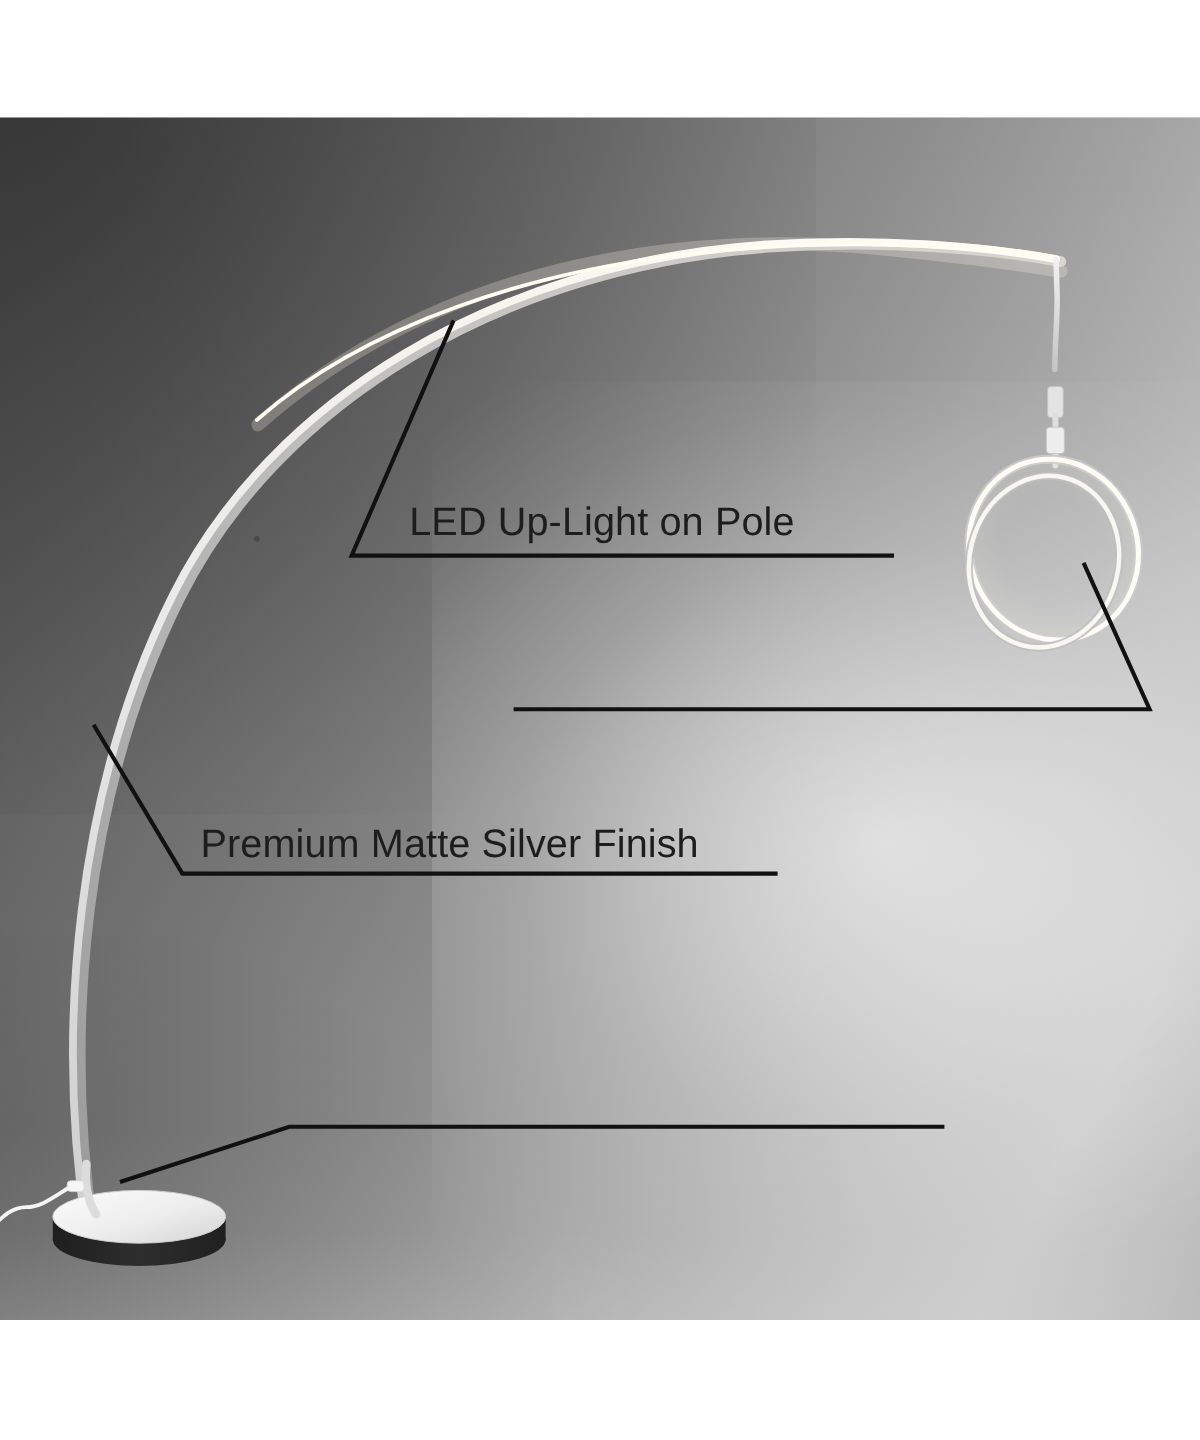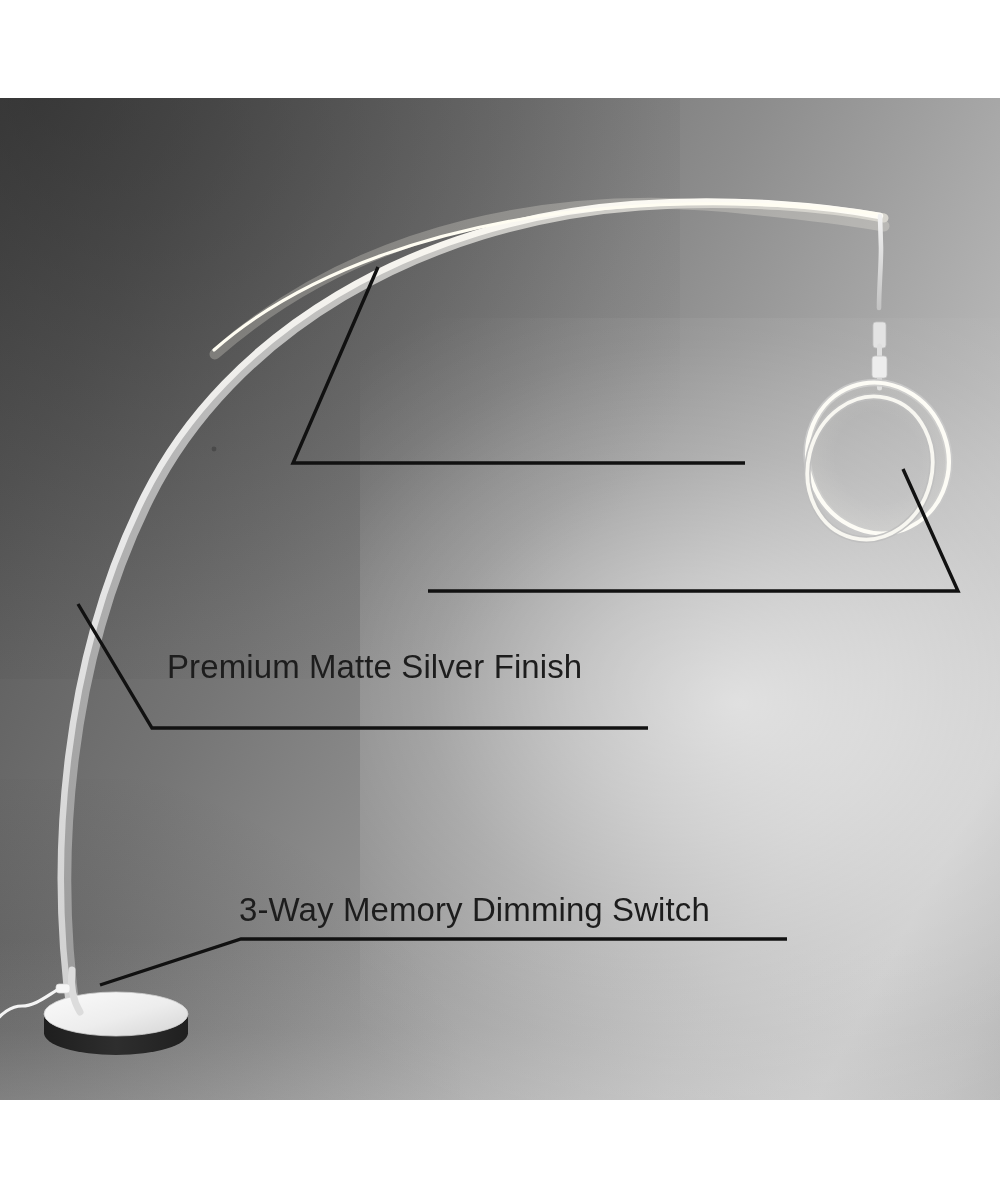--- a/index.html
+++ b/index.html
@@ -118,21 +118,21 @@
     color: #1d1d1d;
     font-family: "Liberation Sans", sans-serif;
     font-size: 33px;
     font-weight: 400;
     letter-spacing: 0.1px;
     white-space: nowrap;
     line-height: 1;
   }
   #label-uplight     { left: 341px; top: 418px; }
   #label-downlight   { left: 442px; top: 546px; }
-  #label-finish      { left: 167px; top: 650px; }
+  #label-finish      { left: 167px; top: 686px; }
   #label-switch      { left: 239px; top: 893px; }
 </style>
 </head>
 <body>
 
 <div id="stage">
 
   <div id="photo">
     <div class="bg-base"></div>
     <div class="bg-darken-tl"></div>
@@ -219,19 +219,19 @@
       <path d="M 378,267 L 293,463 L 745,463"></path>
 
       <path d="M 903,469 L 958,591 L 428,591"></path>
 
       <path d="M 78,604 L 152,728 L 648,728"></path>
 
       <path d="M 100,985 L 241,939 L 787,939"></path>
     </g>
   </svg>
 
+  <div class="callout-label" id="label-uplight">LED Up-Light on Pole</div>
 
 
   <div class="callout-label" id="label-finish">Premium Matte Silver Finish</div>
 
-  <div class="callout-label" id="label-switch">3-Way Memory Dimming Switch</div>
 
 </div>
 
 </body></html>

